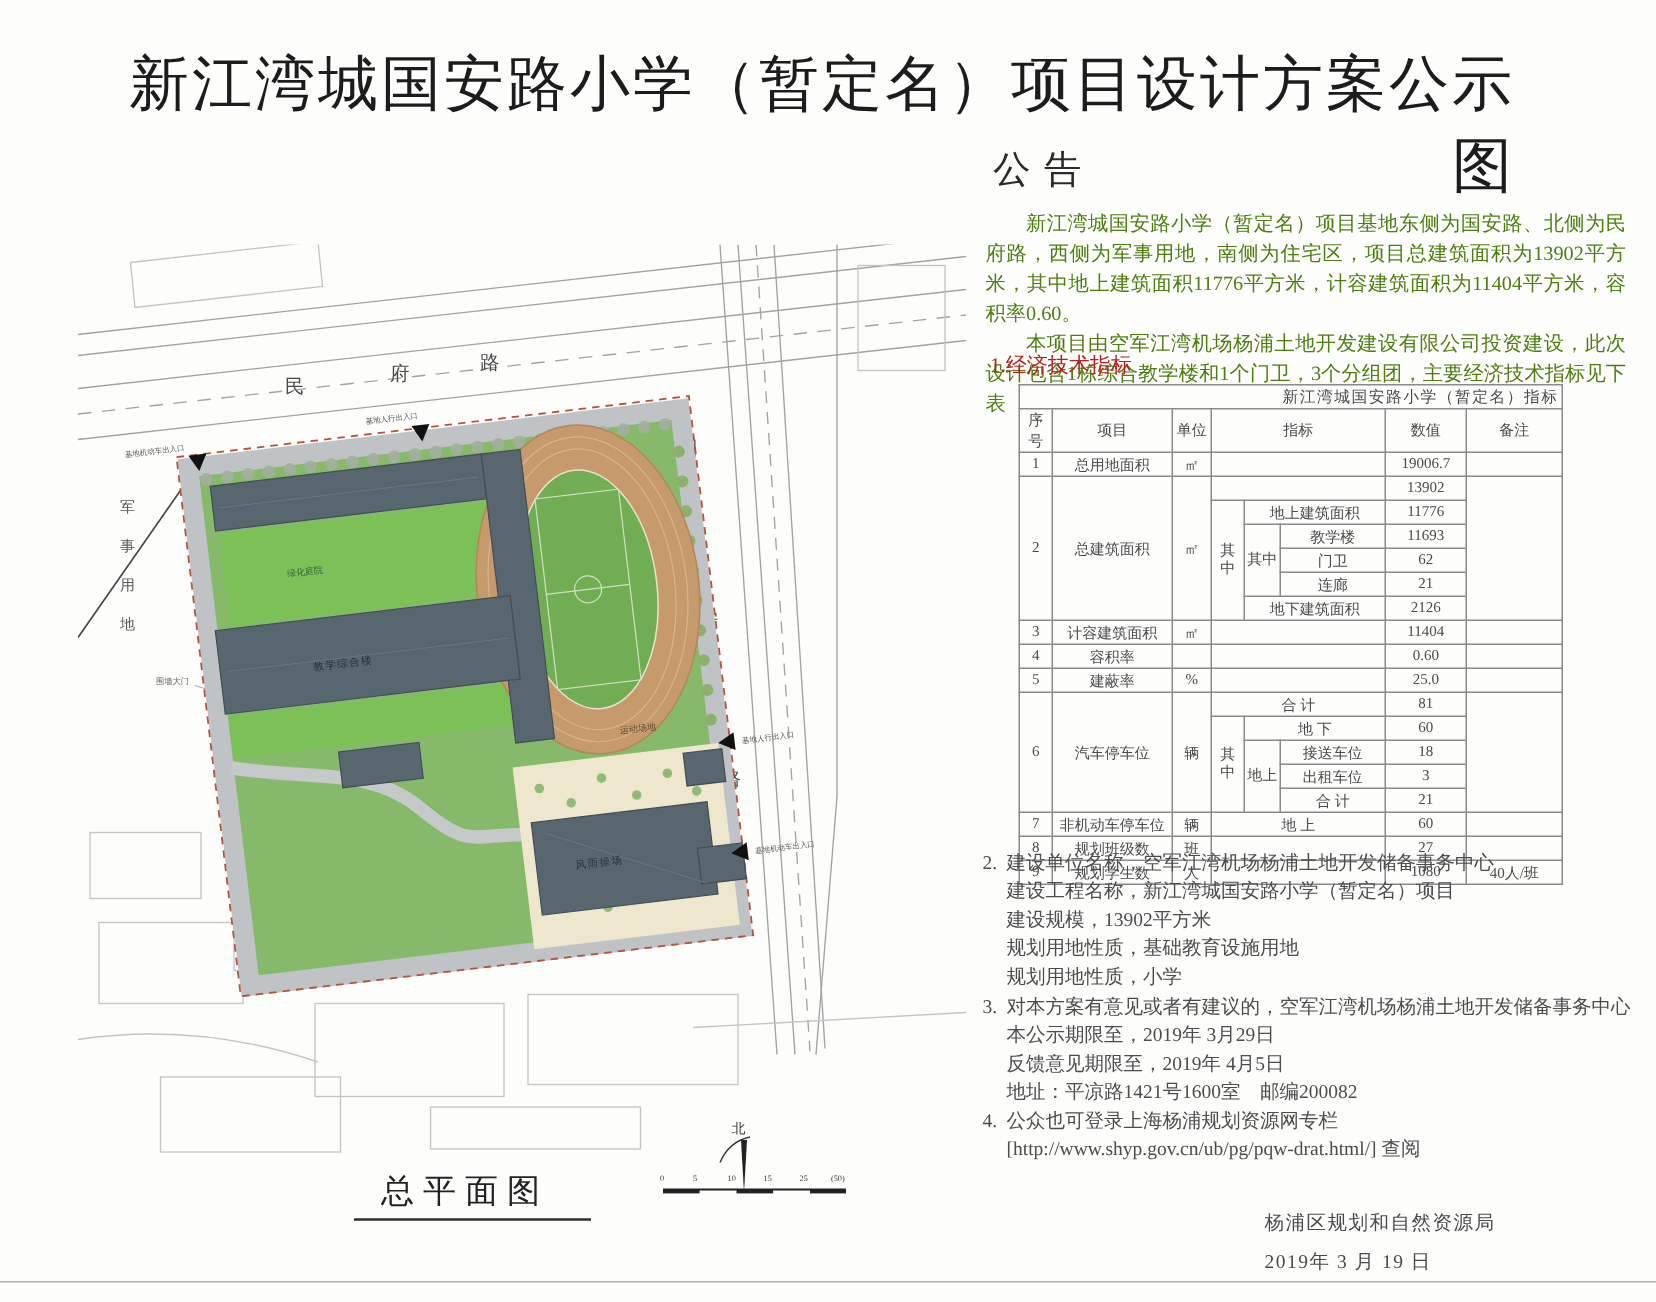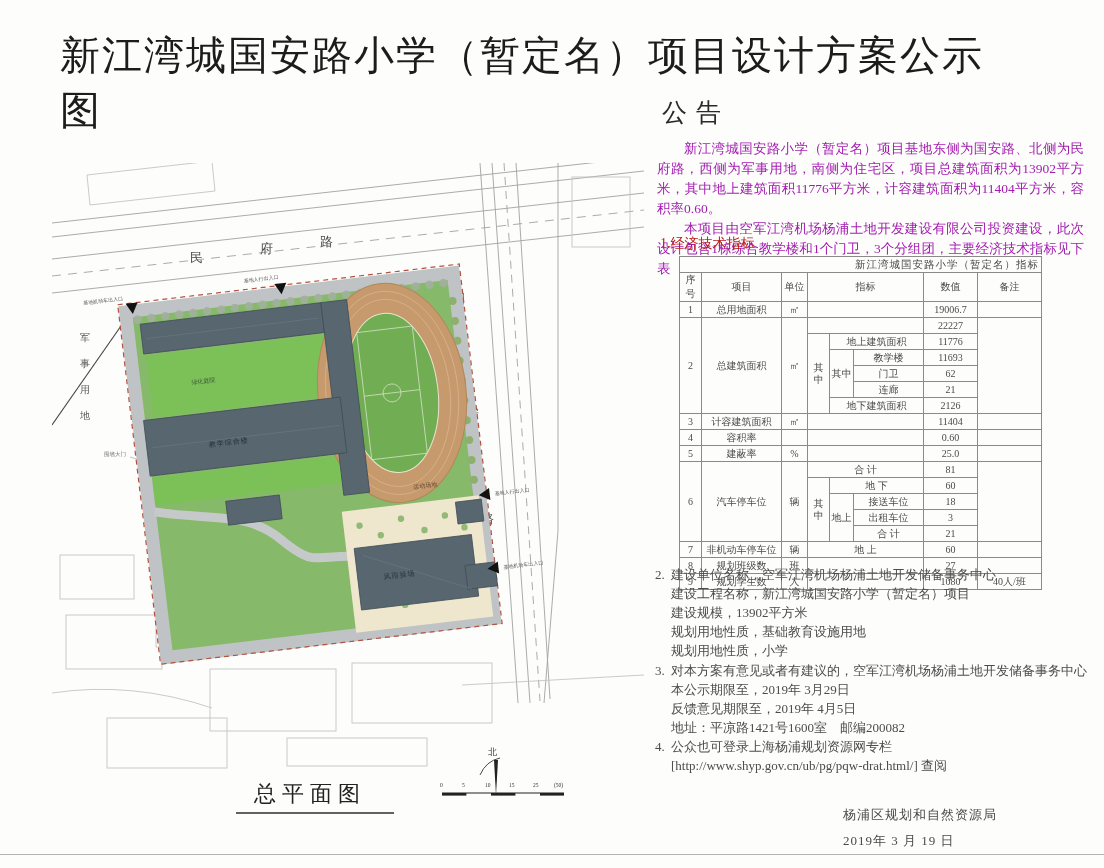--- a/index.html
+++ b/index.html
@@ -1,22 +1,22 @@
 <!DOCTYPE html>
 <html><head>
 <meta charset="utf-8">
 <style>
   html,body{margin:0;padding:0;background:#e8e8e8;}
   .sheet{position:relative;width:1104px;height:868px;background:#fdfdfc;overflow:hidden;
          font-family:"Liberation Serif","DejaVu Serif",serif;color:#454545;}
   .abs{position:absolute;}
-  .doc-title{left:60px;top:28px;width:950px;text-align:left;font-size:40px;
+  .doc-title{left:60px;top:28px;width:950px;text-align:right;font-size:40px;
              letter-spacing:2px;color:#1c1c1c;font-weight:400;}
   .notice-head{left:662px;top:96px;font-size:25px;letter-spacing:9px;color:#2a2a2a;}
-  .paras{left:657px;top:139px;width:427px;font-size:13.5px;line-height:1.48;text-align:justify;color:#a21caf;}
+  .paras{left:657px;top:139px;width:427px;font-size:13.5px;line-height:1.48;text-align:justify;color:#4d7c0f;}
   .paras p{margin:0;text-indent:2em;}
   .sec1{left:660px;top:235px;font-size:14px;color:#b91c1c;}
   table.tech{position:absolute;left:679px;top:256px;border-collapse:collapse;table-layout:fixed;
              width:362px;font-size:10px;color:#4a4a4a;}
   table.tech td{border:1px solid #8a8a8a;text-align:center;vertical-align:middle;
                 padding:0 2px;height:15px;overflow:hidden;}
   table.tech td.tt{font-size:10.5px;letter-spacing:1px;text-align:right;}
   table.tech td.vrt{line-height:1.15;padding:0 1px;}
   .items{left:655px;top:565px;width:436px;font-size:13px;line-height:1.47;color:#4c4c4c;}
   .items .li{display:flex;}
@@ -258,21 +258,21 @@
       <td>㎡</td>
       <td colspan="3"></td>
       <td>19006.7</td>
       <td></td>
     </tr>
     <tr>
       <td rowspan="6">2</td>
       <td rowspan="6">总建筑面积</td>
       <td rowspan="6">㎡</td>
       <td colspan="3"></td>
-      <td>22227</td>
+      <td>13902</td>
       <td rowspan="6"></td>
     </tr>
     <tr>
       <td rowspan="5" class="vrt">其中</td>
       <td colspan="2">地上建筑面积</td>
       <td>11776</td>
     </tr>
     <tr>
       <td rowspan="3" class="vrt">其中</td>
       <td>教学楼</td>

